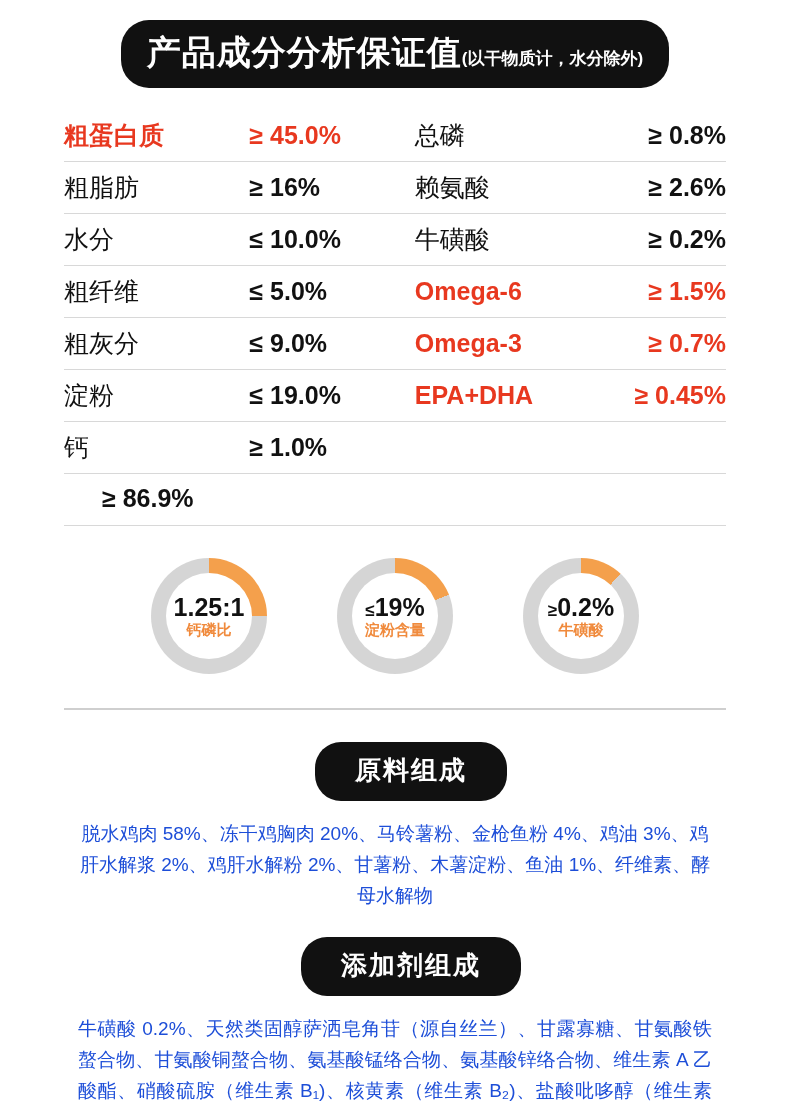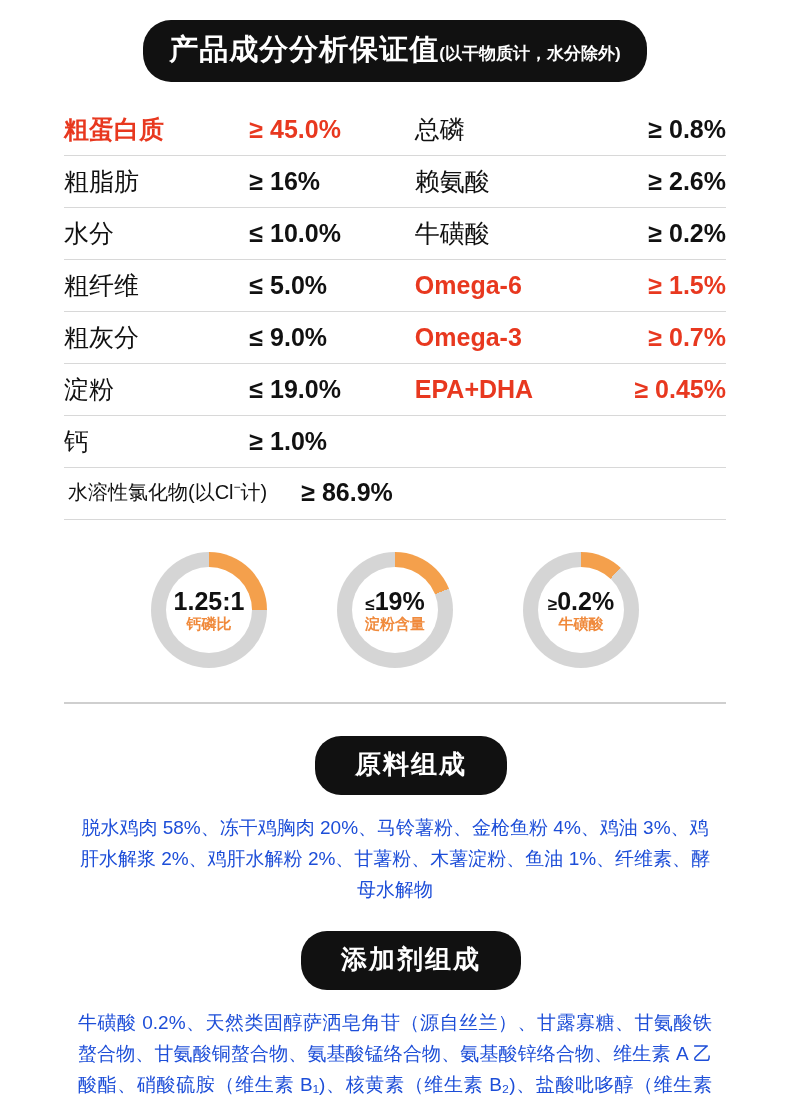--- a/index.html
+++ b/index.html
@@ -22,21 +22,21 @@
     background: #111111;
     color: #ffffff;
     border-radius: 28px;
     display: inline-flex;
     align-items: baseline;
     justify-content: center;
     padding: 10px 26px 12px 26px;
     white-space: nowrap;
   }
   .pill-main {
-    font-size: 29px;
+    font-size: 34px;
     font-weight: bold;
     letter-spacing: 1px;
   }
   .pill-sub {
     font-size: 17px;
     font-weight: bold;
     letter-spacing: 0px;
   }
   .title-row {
     text-align: center;
@@ -212,23 +212,20 @@
         <td class="name-l">钙</td>
         <td class="val-l nowrap">≥ 1.0%</td>
         <td class="name-r"></td>
         <td class="val-r nowrap"></td>
       </tr>
     </tbody>
   </table>
 </div>
 
 <div class="chloride-row">
-  <span class="chloride-name">
-    <span>水溶性氯化物(以Cl</span><sup class="cl">−</sup><span>计)</span>
-  </span>
   <span class="chloride-val nowrap">≥ 86.9%</span>
 </div>
 
 <div class="donuts">
   <div class="donut" id="donut0" style="background: conic-gradient(rgb(244, 160, 76) 0deg, rgb(244, 160, 76) 25%, rgb(213, 213, 213) 25%, rgb(213, 213, 213) 100%);">
     <div class="hole"></div>
     <div class="txt">
       <span class="big"><span class="pre"></span><span>1.25:1</span></span>
       <span class="small">钙磷比</span>
     </div>

